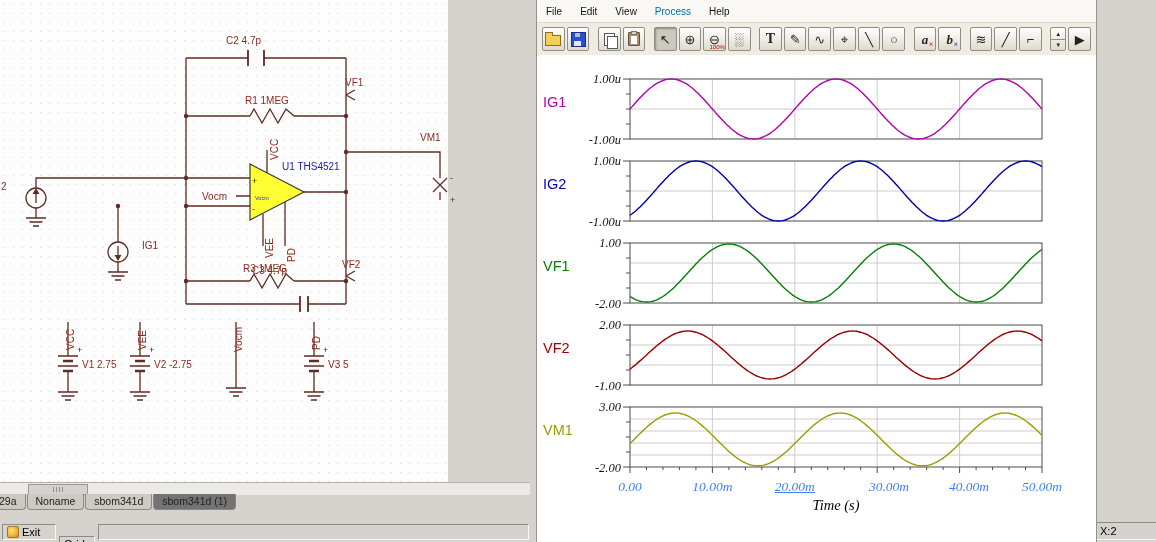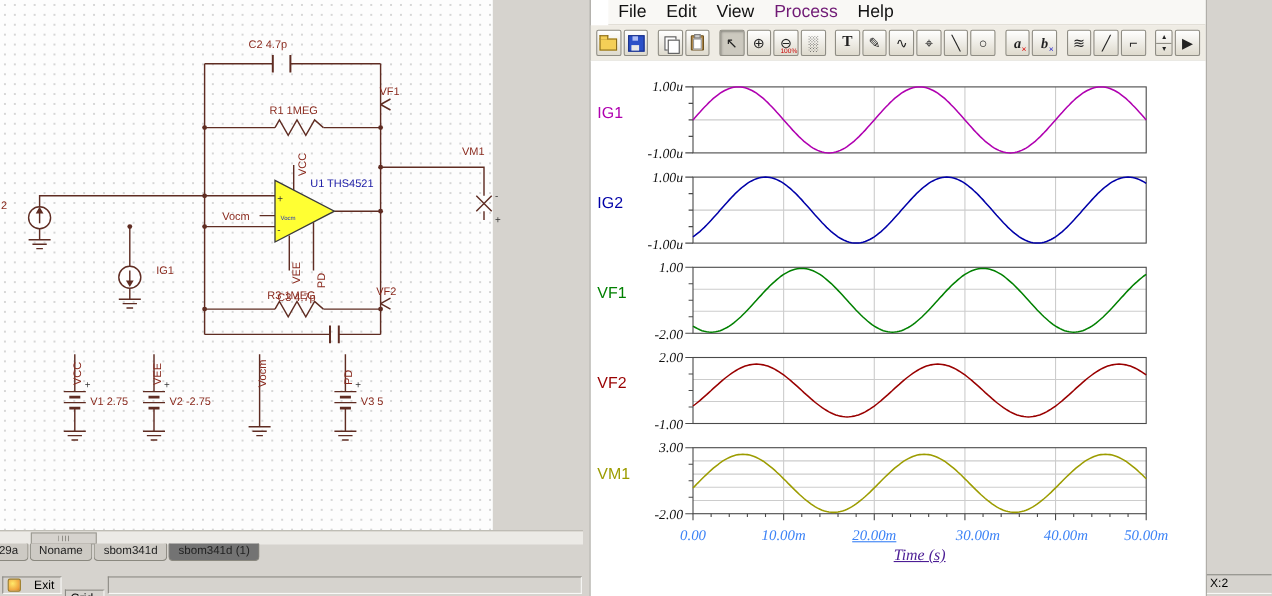--- a/index.html
+++ b/index.html
@@ -25,33 +25,33 @@
   .hthumb{position:absolute;left:28px;top:1px;width:58px;height:9px;background:#d6d3ce;border:1px solid #9a9890;}
   .hthumb::after{content:"";position:absolute;left:50%;top:2px;margin-left:-5px;width:10px;height:5px;
     background:repeating-linear-gradient(90deg,#8f8d86 0 1px,transparent 1px 3px);}
   #sheet-tabs{position:absolute;left:6px;top:494px;height:17px;display:flex;}
   .sheet-tab{font-size:10.5px;padding:1px 8px 0;background:#cdcac4;border:1px solid #8a887f;border-top:none;
     border-radius:0 0 4px 4px;margin-right:1px;color:#222;white-space:nowrap;height:14px;}
   .sheet-tab.active{background:#737373;}
   .sheet-tab.clipped{margin-left:-16px;}
   #left-status{position:absolute;left:0;top:522px;width:531px;height:20px;display:flex;align-items:center;gap:3px;padding:0 2px;box-sizing:border-box;}
   .scell{height:16px;border:1px solid;border-color:#8c8a84 #f8f8f6 #f8f8f6 #8c8a84;display:flex;align-items:center;
-    font-size:11px;padding:0 4px;gap:12px;box-sizing:border-box;background:#d6d3ce;}
+    font-size:11px;padding:0 4px;gap:3px;box-sizing:border-box;background:#d6d3ce;}
   .s1{width:54px;}.s2{width:36px;margin-top:24px;}.s3{flex:1;}
   .sicon{width:10px;height:10px;background:radial-gradient(circle at 35% 35%,#ffe96b,#f0a23c 70%,#c97f1f);
     border:1px solid #9c7a22;border-radius:2px;flex:0 0 auto;}
   #right-status{position:absolute;left:1096px;top:522px;width:59px;height:16px;border:1px solid;
     border-color:#8c8a84 #f8f8f6 #f8f8f6 #8c8a84;font-size:11px;display:flex;align-items:center;padding:0 3px;background:#d6d3ce;}
 
   
   #wave-window{position:absolute;left:536px;top:0;width:559px;height:542px;background:#ffffff;
     border-left:1px solid #94928a;border-right:1px solid #94928a;box-sizing:content-box;}
-  #menubar{height:22px;display:flex;align-items:center;background:#f9f8f5;border-bottom:1px solid #dcd9d0;font-size:16px;margin-left:16px;}
+  #menubar{height:22px;display:flex;align-items:center;background:#f9f8f5;border-bottom:1px solid #dcd9d0;font-size:10px;}
   .menu-item{padding:3px 9px;color:#111;}
-  .menu-item.disabled{color:#701a75;}
+  .menu-item.disabled{color:#0369a1;}
   #toolbar{height:32px;background:#efece4;border-bottom:1px solid #bcb9ae;display:flex;align-items:center;padding:0 4px;}
   .tb-btn{width:24px;height:24px;border:1px solid #8f8d84;border-radius:2px;background:linear-gradient(#ffffff,#dedacd);
     display:flex;align-items:center;justify-content:center;margin:0 1px;font-size:13px;color:#222;position:relative;box-sizing:border-box;}
   .tb-btn.pressed{background:#ccc9bf;box-shadow:inset 1px 1px 2px rgba(0,0,0,.3);}
   .tb-sep{width:7px;height:100%;}
   .glyph{position:relative;line-height:1;}
   .sub{position:absolute;right:0;bottom:0;font-size:6px;color:#c00;line-height:1;}
   .btn-text-tool .glyph{font-family:"Liberation Serif",serif;font-weight:bold;font-size:14px;}
   .btn-cursor-a-tool .glyph,.btn-cursor-b-tool .glyph{font-family:"Liberation Serif",serif;font-style:italic;font-weight:bold;}
   .btn-cursor-a-tool .glyph::after{content:"×";position:absolute;right:-5px;bottom:-3px;font-size:8px;color:#d00;font-style:normal;}
@@ -71,21 +71,21 @@
   .tb-btn.spin{width:17px;flex-direction:column;padding:0;}
   .spin-up,.spin-dn{font-size:7px;line-height:1.3;width:100%;text-align:center;}
   .spin-up{border-bottom:1px solid #8f8d84;}
 
   
   #chart-area{position:absolute;left:0;top:55px;width:559px;height:487px;background:#fff;}
   .axlab{font:italic 12.5px "Liberation Serif",serif;fill:#111;}
   .signame{font:14.5px "Liberation Sans",sans-serif;}
   #x-axis-labels{position:absolute;left:2px;top:424px;width:540px;height:18px;}
   .xtick{position:absolute;width:70px;text-align:center;font:italic 13.5px "Liberation Serif",serif;color:#3b82f6;}
-  #x-axis-title{position:absolute;left:93px;top:442px;width:412px;text-align:center;font:italic 14.5px "Liberation Serif",serif;color:#4c1d95;text-decoration:underline;}
+  #x-axis-title{position:absolute;left:93px;top:442px;width:412px;text-align:center;font:italic 14.5px "Liberation Serif",serif;color:#000000;}
 </style>
 </head>
 <body>
 
 <div id="app">
 
   <div id="schematic-panel">
     <svg id="schematic" width="530" height="482" viewBox="0 0 530 482">
       <g>
         <path class="wire" d="M186,58 H248 M264,58 H346 M186,116 H250 M294,116 H346 M186,58 V304 M346,58 V304 M36,188 V178 H250 M36,208 V218 M186,206 H250 M118,242 V206 M118,262 V272 M236,196 H250 M267,150 V173 M263,214 V246 M285,202 V246 M304,192 H346 M346,152 H440 V178 M440,192 V200 M186,281 H250 M294,281 H346 M186,304 H300 M308,304 H346 M68,322 V356 M68,371 V392 M140,322 V356 M140,371 V392 M236,322 V388 M314,322 V356 M314,371 V392"></path>

